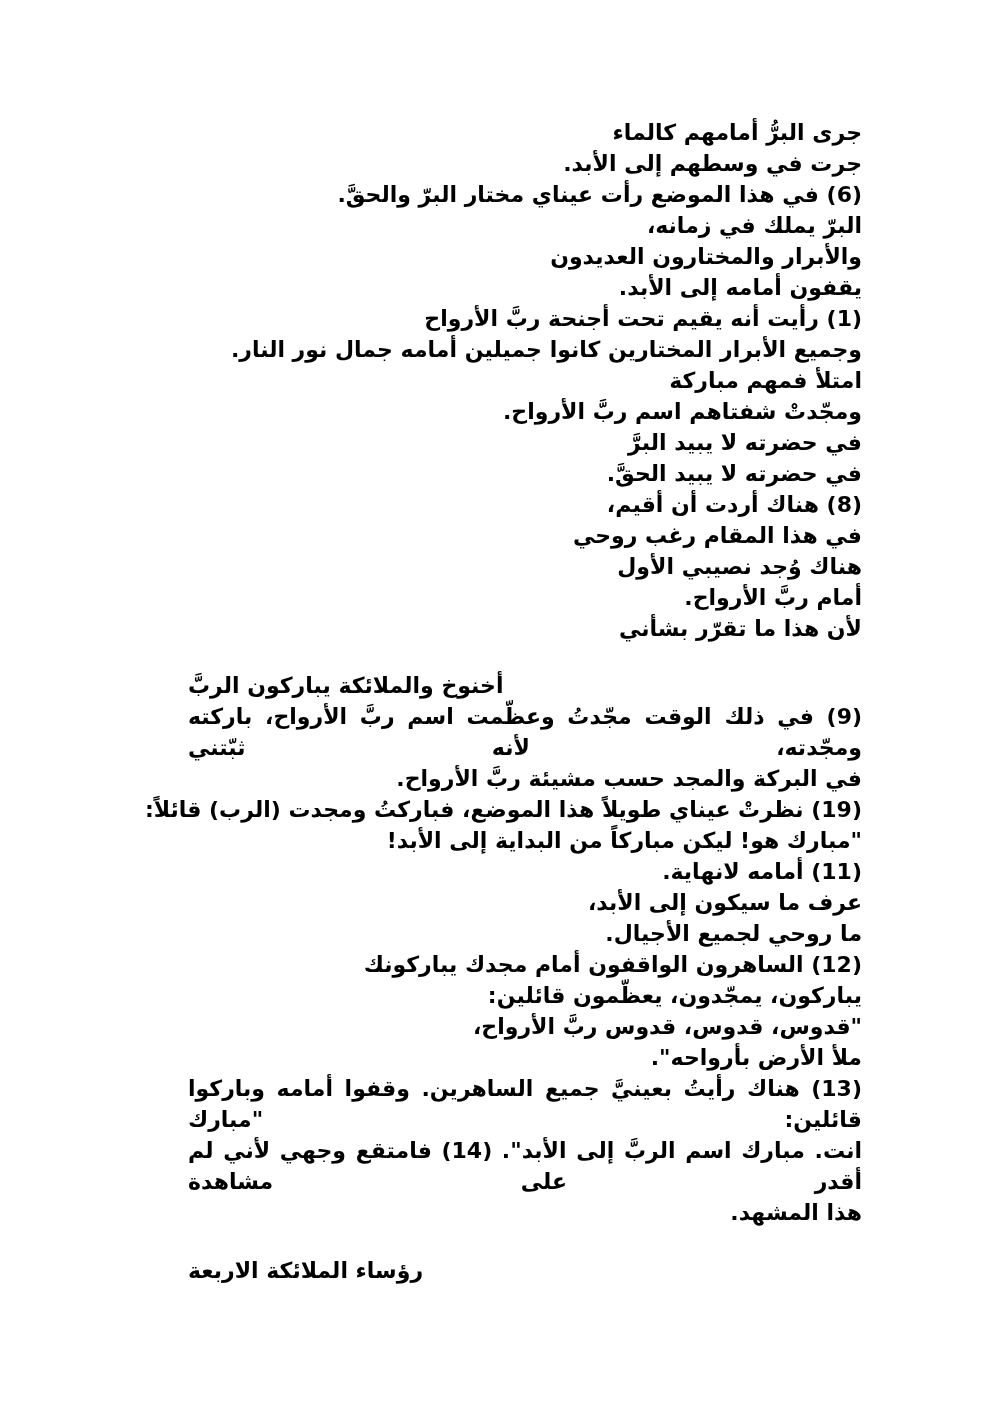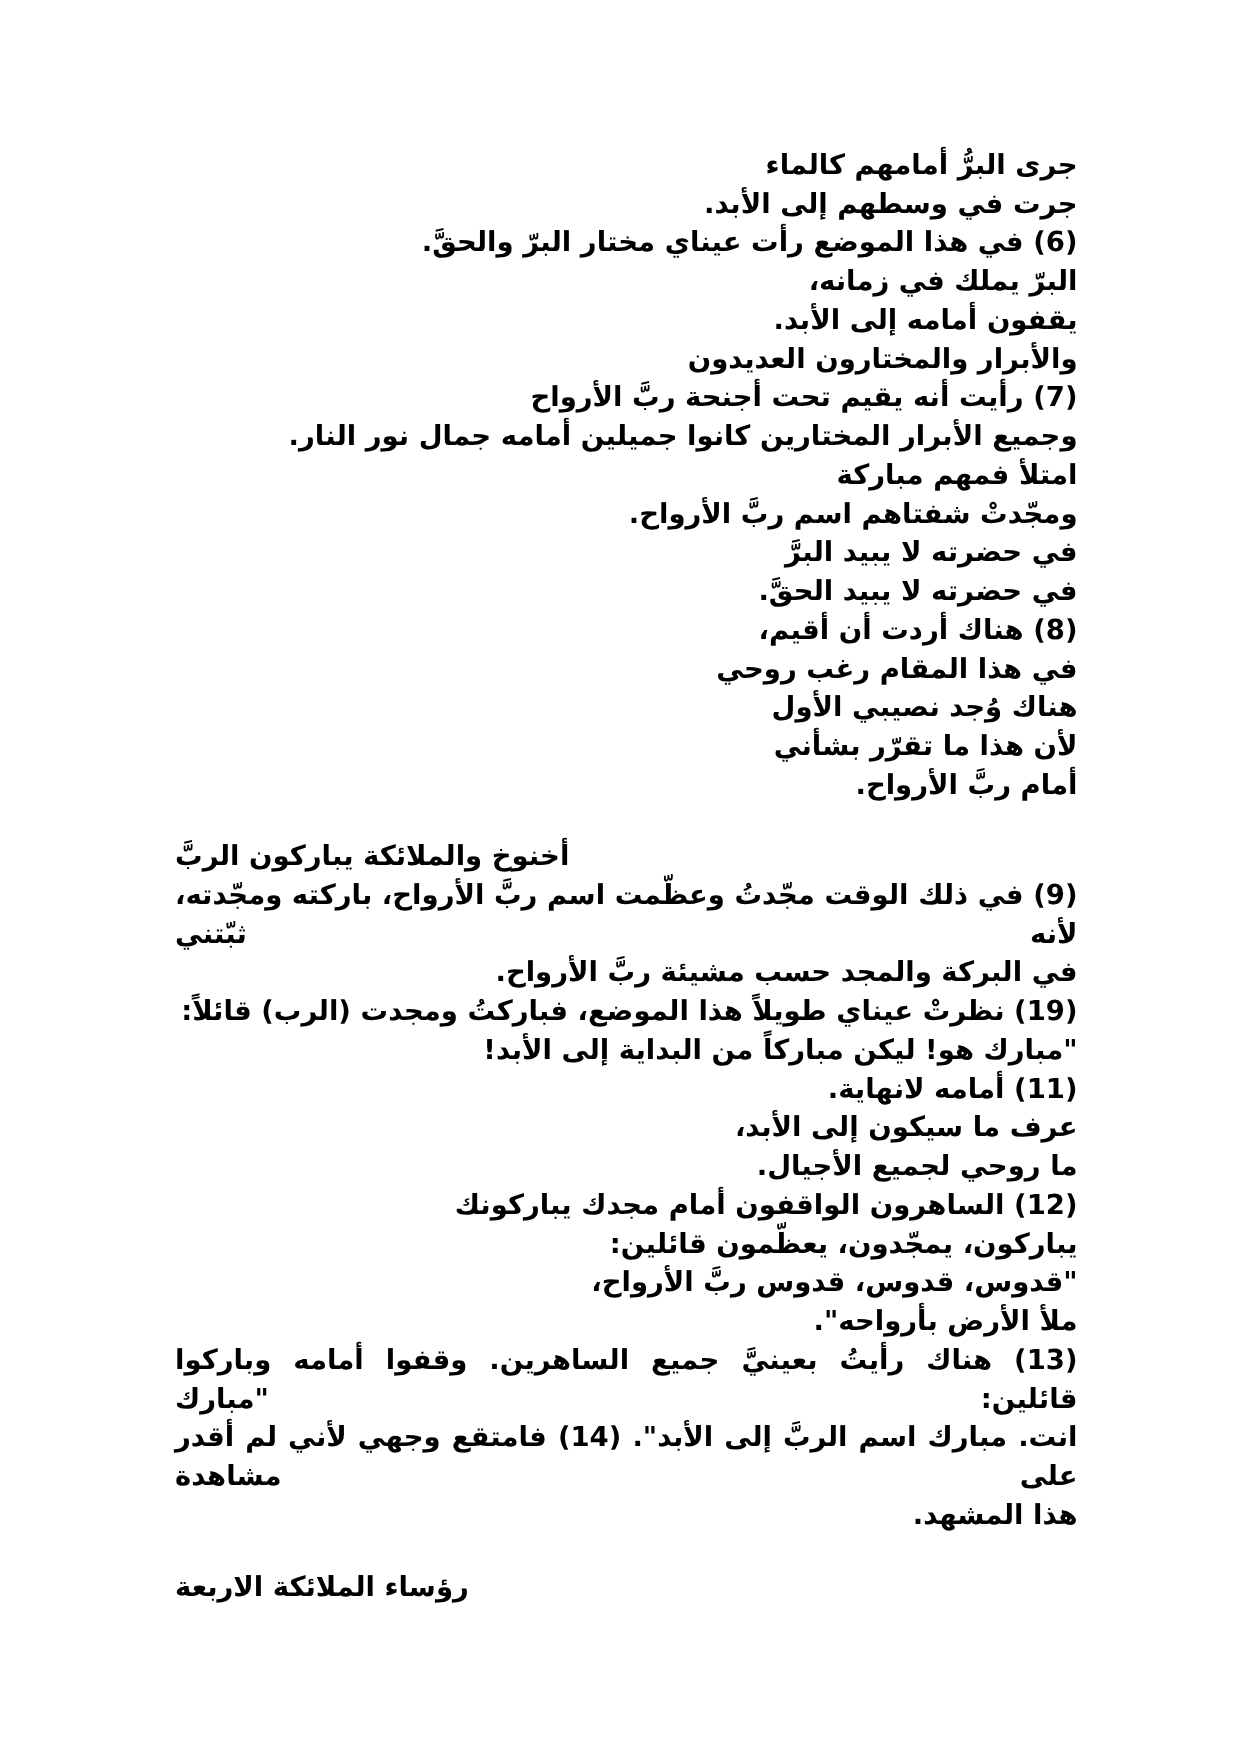--- a/index.html
+++ b/index.html
@@ -19,52 +19,53 @@
     direction: rtl;
     unicode-bidi: embed;
     color: #000000;
     font-weight: bold;
     font-size: 22px;
     line-height: 31px;
   }
   .ln {
     text-align: right;
     white-space: nowrap;
+    margin-left: 48px;
   }
   .ln.just {
     white-space: normal;
     text-align: justify;
     text-align-last: justify;
   }
   .heading { text-align: left; }
   .spacer-a { height: 26px; }
   .spacer-b { height: 27px; }
 </style>
 </head>
 <body>
 
 <div class="sheet">
   <div class="textblock">
     <div class="ln">جرى البرُّ أمامهم كالماء</div>
     <div class="ln">جرت في وسطهم إلى الأبد.</div>
     <div class="ln">(6) في هذا الموضع رأت عيناي مختار البرّ والحقَّ.</div>
     <div class="ln">البرّ يملك في زمانه،</div>
+    <div class="ln">والأبرار والمختارون العديدون</div>
     <div class="ln">يقفون أمامه إلى الأبد.</div>
-    <div class="ln">والأبرار والمختارون العديدون</div>
-    <div class="ln">(7) رأيت أنه يقيم تحت أجنحة ربَّ الأرواح</div>
+    <div class="ln">(1) رأيت أنه يقيم تحت أجنحة ربَّ الأرواح</div>
     <div class="ln">وجميع الأبرار المختارين كانوا جميلين أمامه جمال نور النار.</div>
     <div class="ln">امتلأ فمهم مباركة</div>
     <div class="ln">ومجّدتْ شفتاهم اسم ربَّ الأرواح.</div>
     <div class="ln">في حضرته لا يبيد البرَّ</div>
     <div class="ln">في حضرته لا يبيد الحقَّ.</div>
     <div class="ln">(8) هناك أردت أن أقيم،</div>
     <div class="ln">في هذا المقام رغب روحي</div>
     <div class="ln">هناك وُجد نصيبي الأول</div>
+    <div class="ln">أمام ربَّ الأرواح.</div>
     <div class="ln">لأن هذا ما تقرّر بشأني</div>
-    <div class="ln">أمام ربَّ الأرواح.</div>
     <div class="spacer-a"></div>
     <div class="ln heading">أخنوخ والملائكة يباركون الربَّ</div>
     <div class="ln just">(9) في ذلك الوقت مجّدتُ وعظّمت اسم ربَّ الأرواح، باركته ومجّدته، لأنه ثبّتني</div>
     <div class="ln">في البركة والمجد حسب مشيئة ربَّ الأرواح.</div>
     <div class="ln">(19) نظرتْ عيناي طويلاً هذا الموضع، فباركتُ ومجدت (الرب) قائلاً:</div>
     <div class="ln">"مبارك هو! ليكن مباركاً من البداية إلى الأبد!</div>
     <div class="ln">(11) أمامه لانهاية.</div>
     <div class="ln">عرف ما سيكون إلى الأبد،</div>
     <div class="ln">ما روحي لجميع الأجيال.</div>
     <div class="ln">(12) الساهرون الواقفون أمام مجدك يباركونك</div>

